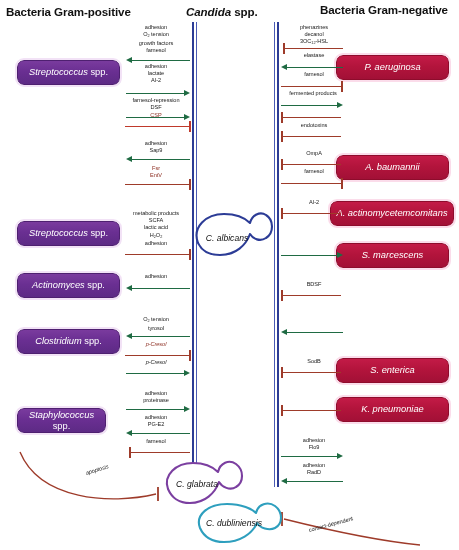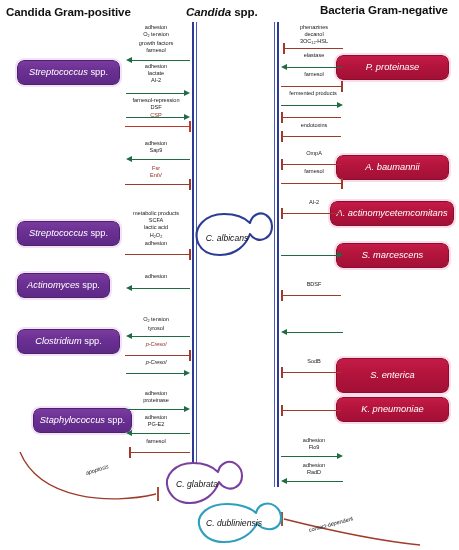--- a/index.html
+++ b/index.html
@@ -77,63 +77,63 @@
     white-space:nowrap;text-align:center;
   }
   sub{font-size:0.68em;vertical-align:-0.18em;}
 </style>
 </head>
 <body>
 
 <div id="canvas">
 
   <div class="col-head" id="head-gp">
-    <span>Candida Gram-positive</span>
+    <span>Bacteria Gram-positive</span>
   </div>
   <div class="col-head" id="head-ca">
     <span class="ital">Candida</span><span> spp.</span>
   </div>
   <div class="col-head" id="head-gn">
     <span>Bacteria Gram-negative</span>
   </div>
 
   <div class="spine" style="left:192px;top:22px;height:450px;"></div>
   <div class="spine thin" style="left:196px;top:22px;height:450px;"></div>
   <div class="spine" style="left:277px;top:22px;height:465px;"></div>
   <div class="spine thin" style="left:274px;top:22px;height:465px;"></div>
 
   <div class="box gp" style="left:17px;top:60px;width:103px;height:25px;">
     <span><span>Streptococcus</span><span class="reg"> spp.</span></span>
   </div>
   <div class="box gp" style="left:17px;top:221px;width:103px;height:25px;">
     <span><span>Streptococcus</span><span class="reg"> spp.</span></span>
   </div>
-  <div class="box gp" style="left:17px;top:273px;width:93px;height:25px;">
+  <div class="box gp" style="left:17px;top:273px;width:103px;height:25px;">
     <span><span>Actinomyces</span><span class="reg"> spp.</span></span>
   </div>
   <div class="box gp" style="left:17px;top:329px;width:103px;height:25px;">
     <span><span>Clostridium</span><span class="reg"> spp.</span></span>
   </div>
-  <div class="box gp" style="left:17px;top:408px;width:99px;height:25px;margin-left:16px;">
+  <div class="box gp" style="left:17px;top:408px;width:89px;height:25px;">
     <span><span>Staphylococcus</span><span class="reg"> spp.</span></span>
   </div>
 
   <div class="box gn" style="left:336px;top:55px;width:113px;height:25px;">
-    <span>P. proteinase</span>
+    <span>P. aeruginosa</span>
   </div>
   <div class="box gn" style="left:336px;top:155px;width:113px;height:25px;">
     <span>A. baumannii</span>
   </div>
   <div class="box gn" style="left:330px;top:201px;width:124px;height:25px;">
     <span>A. actinomycetemcomitans</span>
   </div>
   <div class="box gn" style="left:336px;top:243px;width:113px;height:25px;">
     <span>S. marcescens</span>
   </div>
-  <div class="box gn" style="left:336px;top:358px;width:113px;height:35px;">
+  <div class="box gn" style="left:336px;top:358px;width:113px;height:25px;">
     <span>S. enterica</span>
   </div>
   <div class="box gn" style="left:336px;top:397px;width:113px;height:25px;">
     <span>K. pneumoniae</span>
   </div>
 
   <div class="lbl" style="left:122px;top:24px;width:68px;">
     <div>adhesion</div>
     <div>O<sub>2</sub> tension</div>
     <div>growth factors</div>

